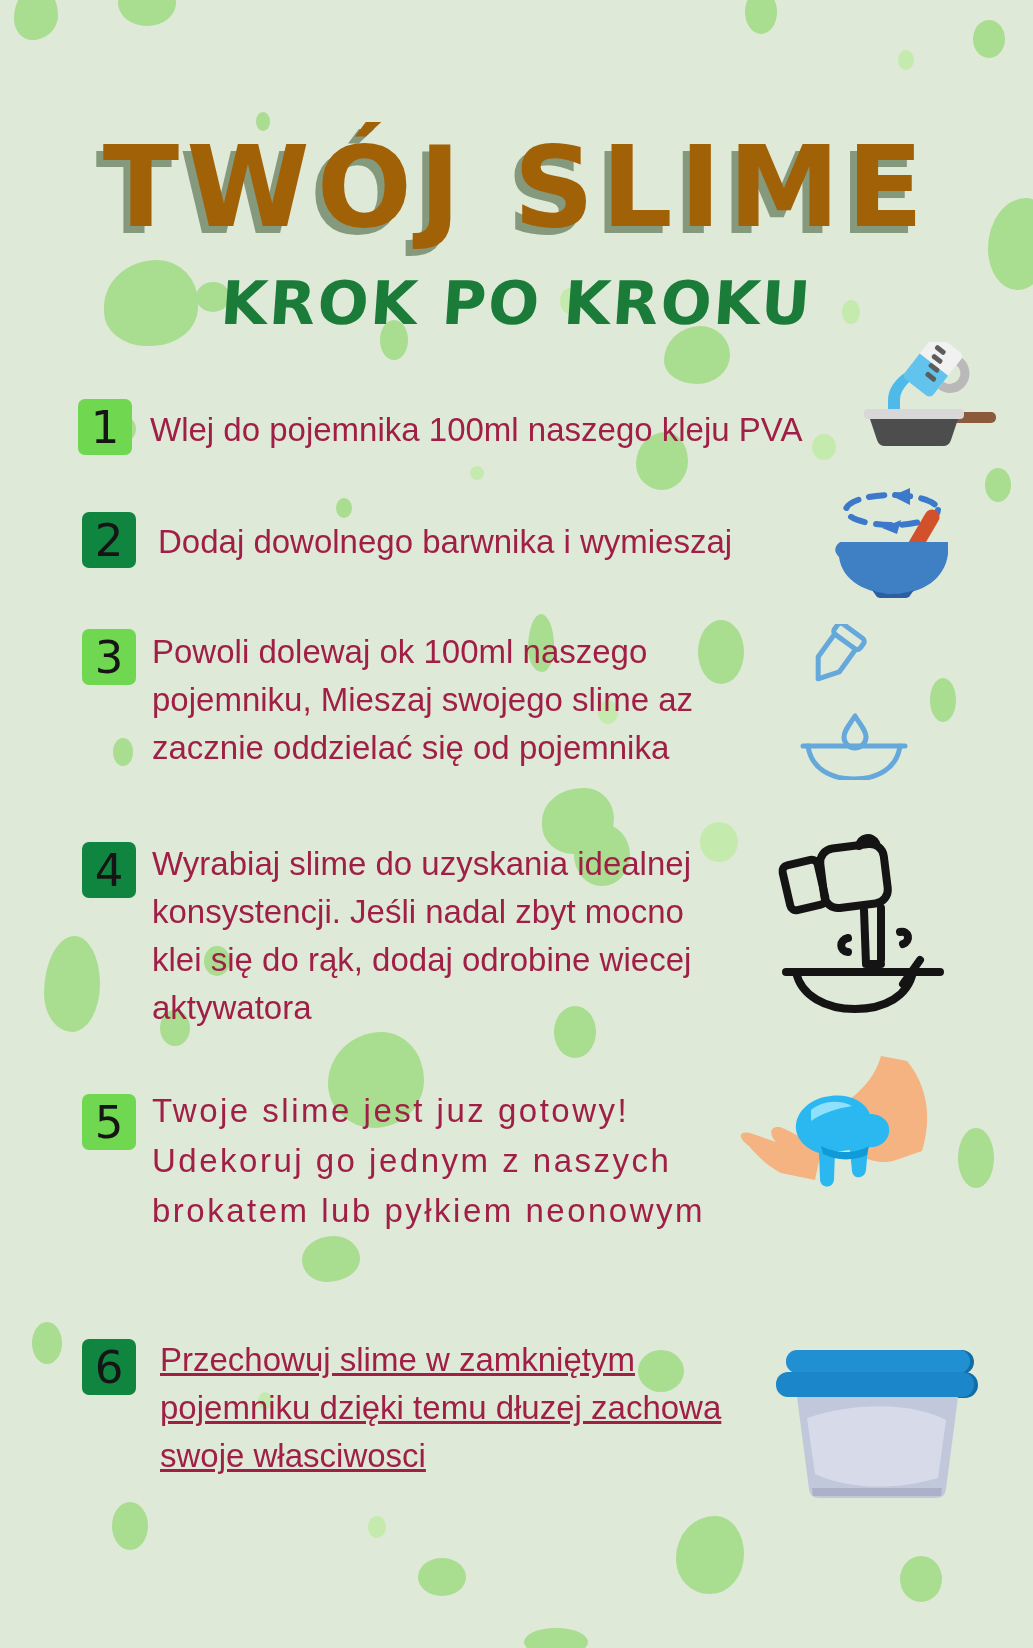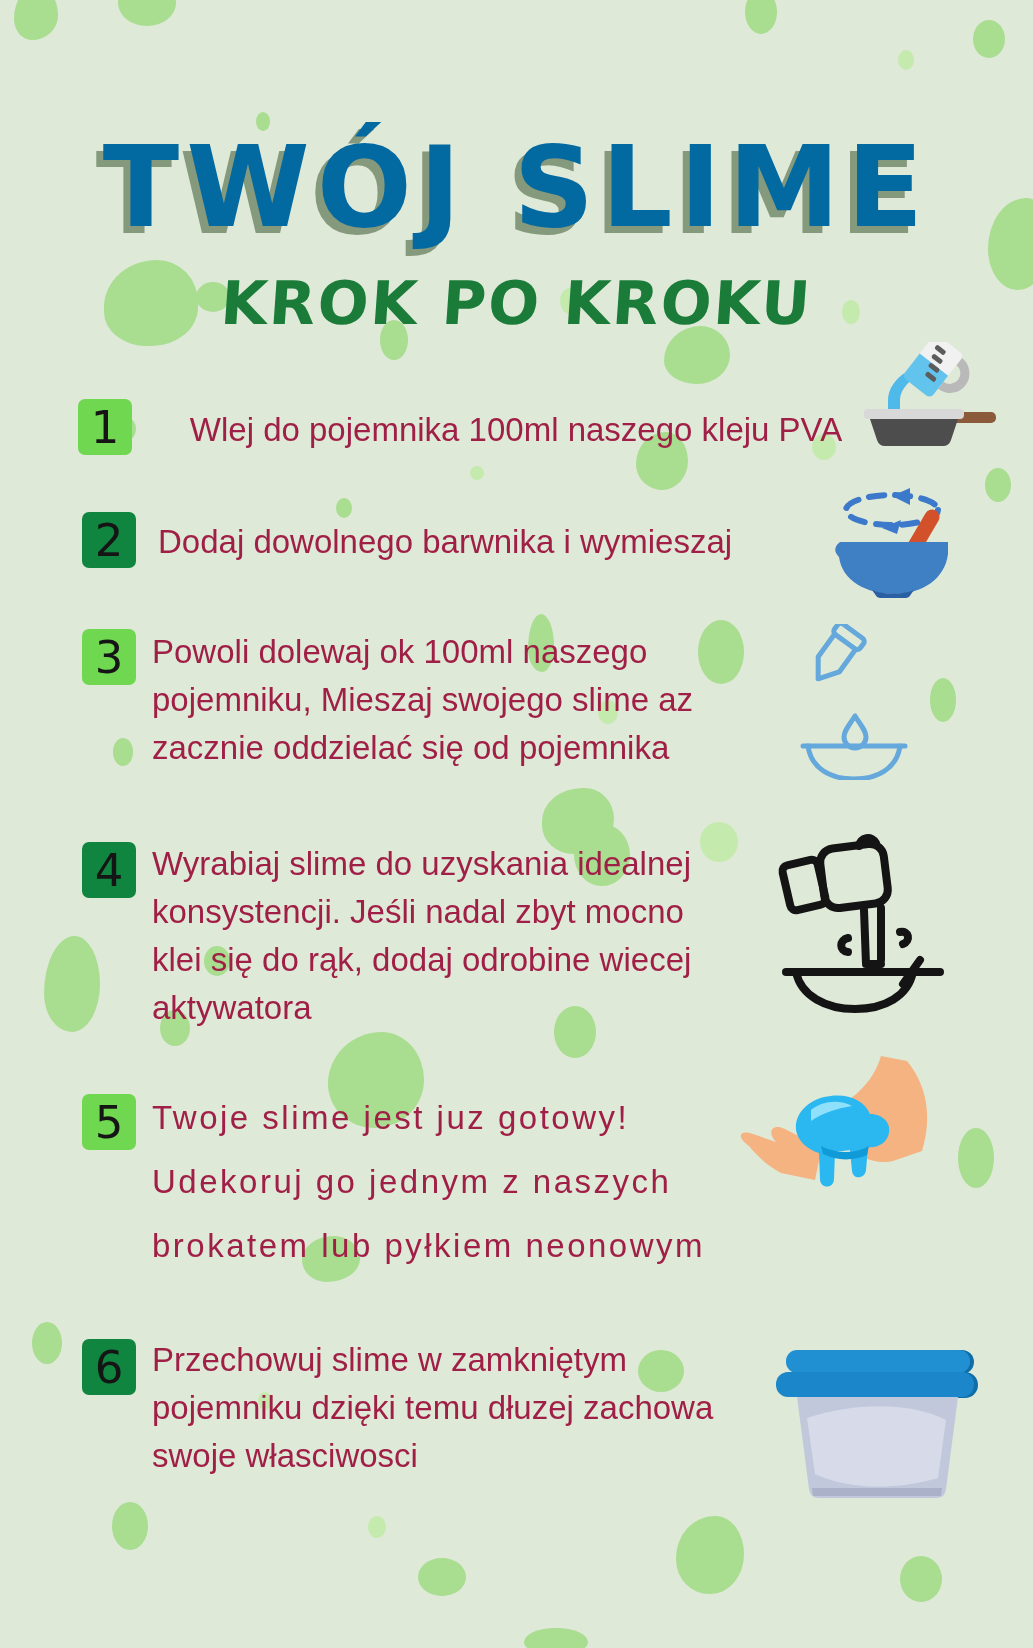--- a/index.html
+++ b/index.html
@@ -12,21 +12,21 @@
   }
   .blob{position:absolute;background:#a9dd90;border-radius:50%;}
   .blob.lite{background:#c5eaae;}
   .title{
     position:absolute;top:122px;left:0;width:100%;
     text-align:center;
     font-family:"DejaVu Sans", sans-serif;
     font-weight:800;
     font-size:112px;
     letter-spacing:7px;
-    color:#0369a1;
+    color:#a16207;
     text-shadow:-7px 7px 0 #85997c;
     white-space:nowrap;
   }
   .subtitle{
     position:absolute;top:268px;left:0;width:100%;
     text-align:center;
     font-family:"DejaVu Sans", sans-serif;
     font-weight:800;
     font-size:60px;
     letter-spacing:2px;
@@ -44,21 +44,21 @@
   }
   .badge.light{background:#6fd750;}
   .badge.dark{background:#108540;}
   .step-text{
     position:absolute;
     color:#a01f46;
     font-size:33px;
     line-height:48px;
     white-space:pre-line;
   }
-  .step-text.spread{letter-spacing:2.5px;line-height:64px;}
+  .step-text.spread{letter-spacing:2.5px;line-height:50px;}
   .icon{position:absolute;}
 </style>
 </head>
 <body>
 
 <div class="poster">
 
   <div>
     <div class="blob" style="left:14px;top:-14px;width:44px;height:54px;border-radius:55% 45% 60% 40%/60% 55% 45% 40%;"></div>
     <div class="blob" style="left:118px;top:-20px;width:58px;height:46px;"></div>
@@ -107,21 +107,21 @@
     <div class="blob" style="left:524px;top:1628px;width:64px;height:28px;"></div>
   </div>
 
   <div class="title">TWÓJ SLIME</div>
   <div class="subtitle">KROK PO KROKU</div>
 
   <div>
     <div class="badge light" style="left:78px;top:399px;">
       <span>1</span>
     </div>
-    <div class="step-text" style="left:166px;top:406px;width:700px;text-align:center;">Wlej do pojemnika 100ml naszego kleju PVA</div>
+    <div class="step-text" style="left:150px;top:406px;width:700px;">Wlej do pojemnika 100ml naszego kleju PVA</div>
     <svg class="icon" style="left:836px;top:342px;" width="160" height="110" viewBox="0 0 160 110">
       <path d="M70,30 C58,38 52,48 52,58 L52,76 L64,76 L64,58 C64,50 70,42 78,36 Z" fill="#4fb9e9"></path>
       <g transform="rotate(38 95 28)">
         <path d="M112,4 a15,15 0 0 1 0,30" fill="none" stroke="#b9b9b9" stroke-width="9"></path>
         <rect x="76" y="-4" width="36" height="54" rx="5" fill="#f1f1f1"></rect>
         <path d="M76,22 h36 v24 a5,5 0 0 1 -5,5 h-26 a5,5 0 0 1 -5,-5 z" fill="#62c4ec"></path>
         <g fill="#5c5c5c">
           <rect x="84" y="4" width="12" height="5" rx="2"></rect>
           <rect x="87" y="13" width="12" height="5" rx="2"></rect>
           <rect x="90" y="22" width="12" height="5" rx="2"></rect>
@@ -201,21 +201,21 @@
       <path d="M66,80 c-5,-17 8,-32 27,-37 c21,-5 40,2 46,17 c13,0 21,9 19,19 c-2,10 -11,15 -21,14 l-2,23 c-1,9 -13,10 -14,1 l-2,-21 l-15,2 l-1,27 c0,10 -14,10 -14,0 l-1,-26 c-10,-3 -19,-10 -22,-19 z" fill="#2bb7f0"></path>
       <path d="M80,56 c11,-9 28,-11 41,-4 c-13,2 -30,7 -41,15 z" fill="#8fe0fb"></path>
       <path d="M90,92 c16,8 34,8 48,0 l-2,9 c-13,6 -31,6 -44,-1 z" fill="#119ad8"></path>
     </svg>
   </div>
 
   <div>
     <div class="badge dark" style="left:82px;top:1339px;">
       <span>6</span>
     </div>
-    <div class="step-text" style="left:152px;top:1336px;width:660px;">Przechowuj slime w zamkniętym
+    <div class="step-text" style="left:160px;top:1336px;width:660px;text-decoration:underline;">Przechowuj slime w zamkniętym
 pojemniku dzięki temu dłuzej zachowa
 swoje własciwosci</div>
     <svg class="icon" style="left:770px;top:1320px;" width="218" height="196" viewBox="0 0 218 196">
       <path d="M188,30 h4 a11,11 0 0 1 0,24 h-14 z" fill="#0f6da8"></path>
       <rect x="16" y="30" width="184" height="23" rx="11" fill="#2090d2"></rect>
       <path d="M192,52 h3 a12,12 0 0 1 0,26 h-15 z" fill="#0f6da8"></path>
       <rect x="6" y="52" width="198" height="25" rx="12" fill="#1b87ca"></rect>
       <path d="M27,77 h161 l-12,92 q-1,9 -10,9 h-117 q-9,0 -10,-9 z" fill="#c2c8dc"></path>
       <path d="M37,98 c52,-17 106,-15 139,2 l-8,58 c-45,13 -90,11 -123,-4 z" fill="#d7dbe9"></path>
       <path d="M42,168 h130 l-1,8 h-128 z" fill="#aab1c9"></path>

